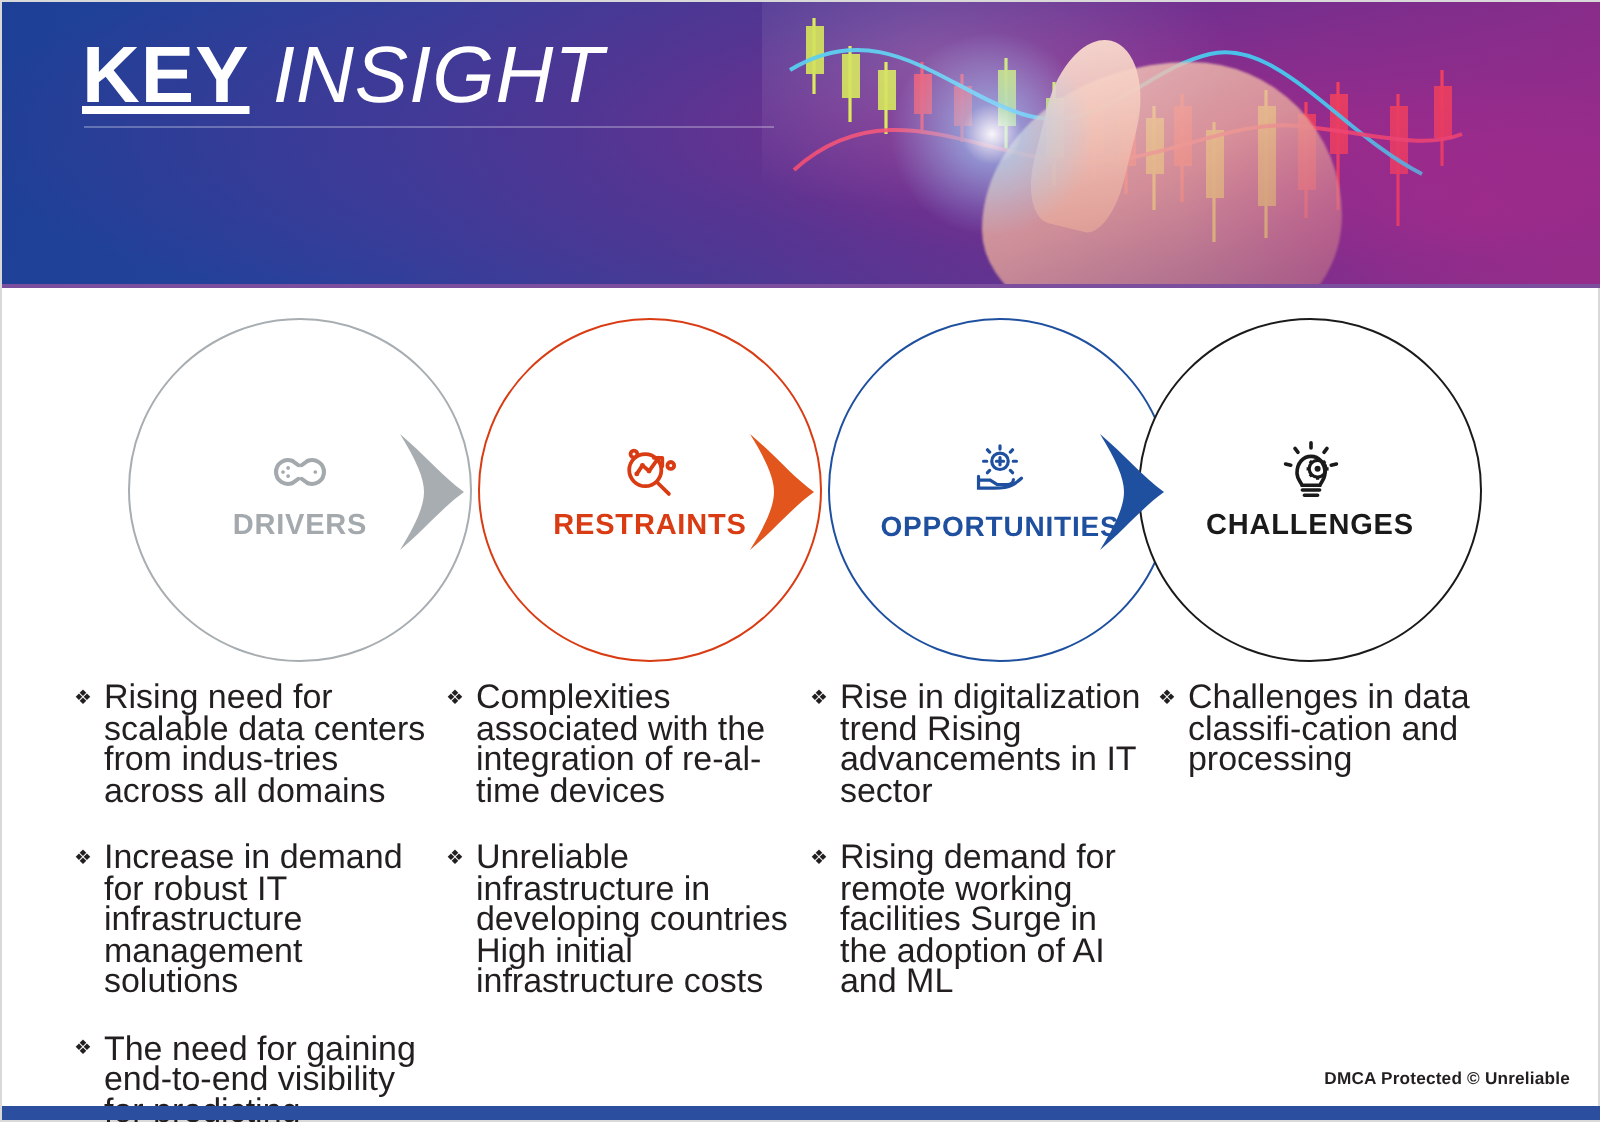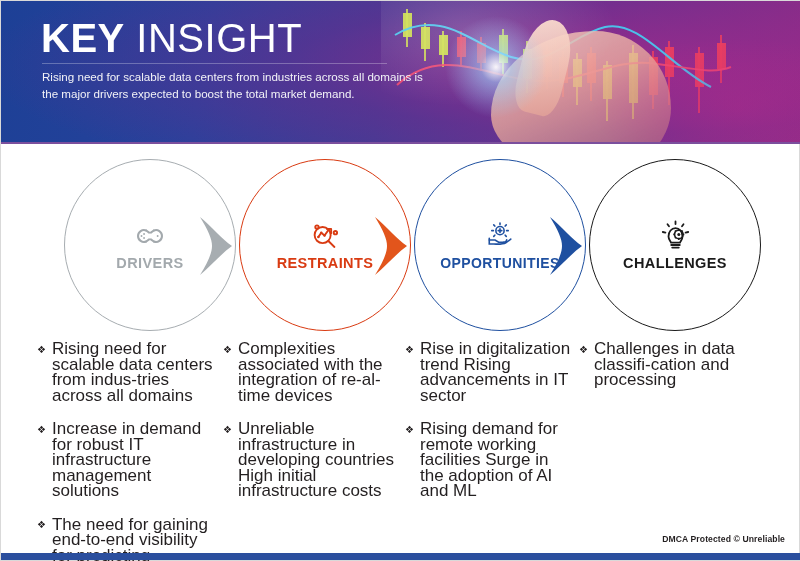--- a/index.html
+++ b/index.html
@@ -59,22 +59,22 @@
     background:
       radial-gradient(60% 90% at 20% 20%, rgba(255,255,255,.18), rgba(255,255,255,0) 60%),
       radial-gradient(50% 70% at 85% 75%, rgba(190,40,140,.35), rgba(190,40,140,0) 70%);
   }
 
   .header-title{
     position:absolute; left:40px; top:16px;
     font-size:40px; letter-spacing:.5px; color:#ffffff; line-height:1.05;
     white-space:nowrap;
   }
-  .header-title b{ font-weight:800; }
-  .header-title span{ font-weight:300; }
+  .header-title b{ font-weight:800;text-decoration:underline; }
+  .header-title span{ font-weight:300;font-style:italic; }
   .title-rule{
     position:absolute; left:41px; top:62px; width:345px; height:1px;
     background:rgba(255,255,255,.28);
   }
   .header-sub{
     position:absolute; left:41px; top:68px; width:390px;
     font-size:11.6px; line-height:16.5px; color:#f2f2f7;
   }
 
   
@@ -100,21 +100,21 @@
   #node-drivers .cap{ color:#a3a9ad; }
 
   #node-restraints{ left:238px; z-index:2; }
   #node-restraints .ring{ border-color:#d93b12; }
   #node-restraints .cap{ color:#d93b12; }
 
   #node-opportunities{ left:413px; z-index:3;text-align:right; }
   #node-opportunities .ring{ border-color:#1f50a0; }
   #node-opportunities .cap{ color:#1f50a0; font-size:14px; }
 
-  #node-challenges{ left:588px; z-index:4; }
+  #node-challenges{ left:568px; z-index:4; }
   #node-challenges .ring{ border-color:#1a1a1a; }
   #node-challenges .cap{ color:#1a1a1a; }
 
   .arrow{ position:absolute; top:66px; width:36px; height:58px; z-index:5; }
   #arrow-1{ left:197px; }
   #arrow-2{ left:372px; }
   #arrow-3{ left:547px; }
 
   
   .cols{ position:absolute; left:0; top:340px; width:800px; height:200px; }
@@ -196,21 +196,20 @@
       <div class="hero-hand"></div>
       <div class="hero-finger"></div>
       <div class="hero-glow"></div>
       <div class="hero-fog"></div>
     </div>
 
     <div class="header-title">
       <b>KEY</b><span> INSIGHT</span>
     </div>
     <div class="title-rule"></div>
-    <div class="header-sub">Rising need for scalable data centers from industries across all domains is the major drivers expected to boost the total market demand.</div>
   </div>
   <div class="header-sep"></div>
 
   <div class="stage">
 
     <div class="node" id="node-drivers">
       <div class="ring"></div>
       <div class="inner">
         <svg class="glyph" viewBox="0 0 40 30">
           <g fill="none" stroke="#a3a9ad" stroke-width="2.4" stroke-linecap="round">

